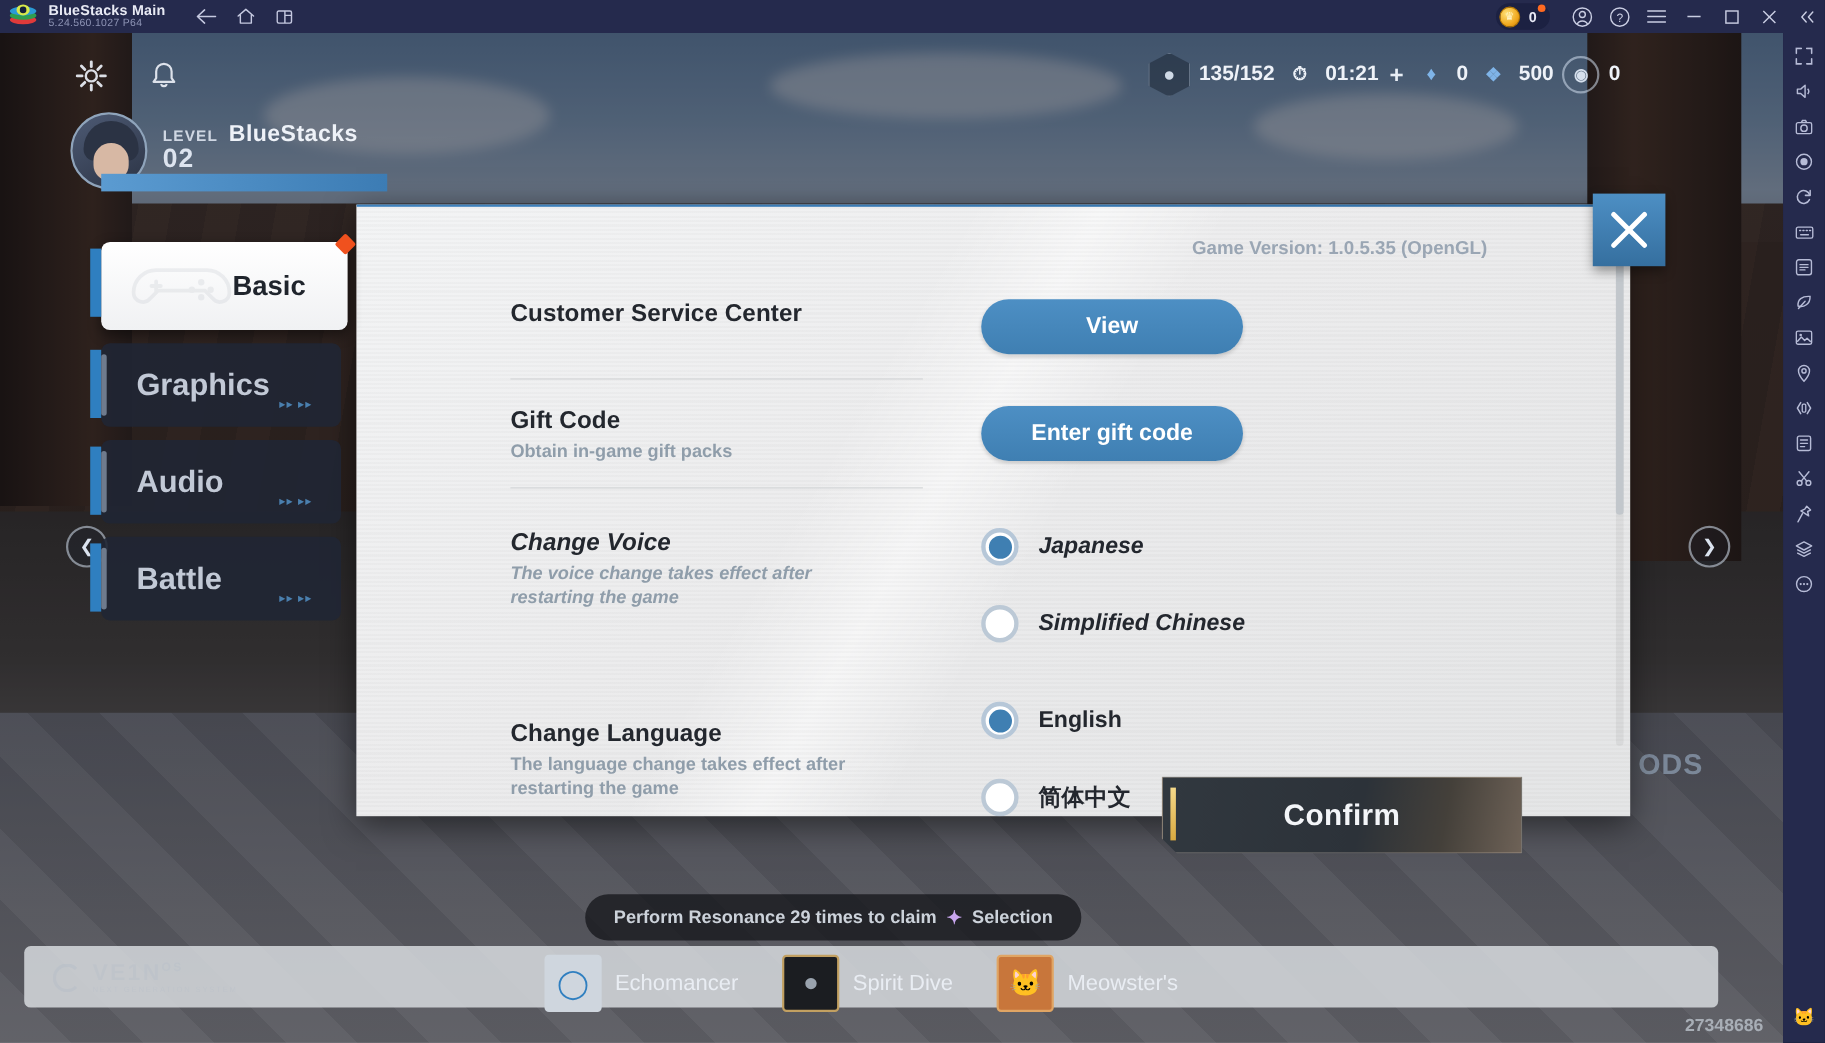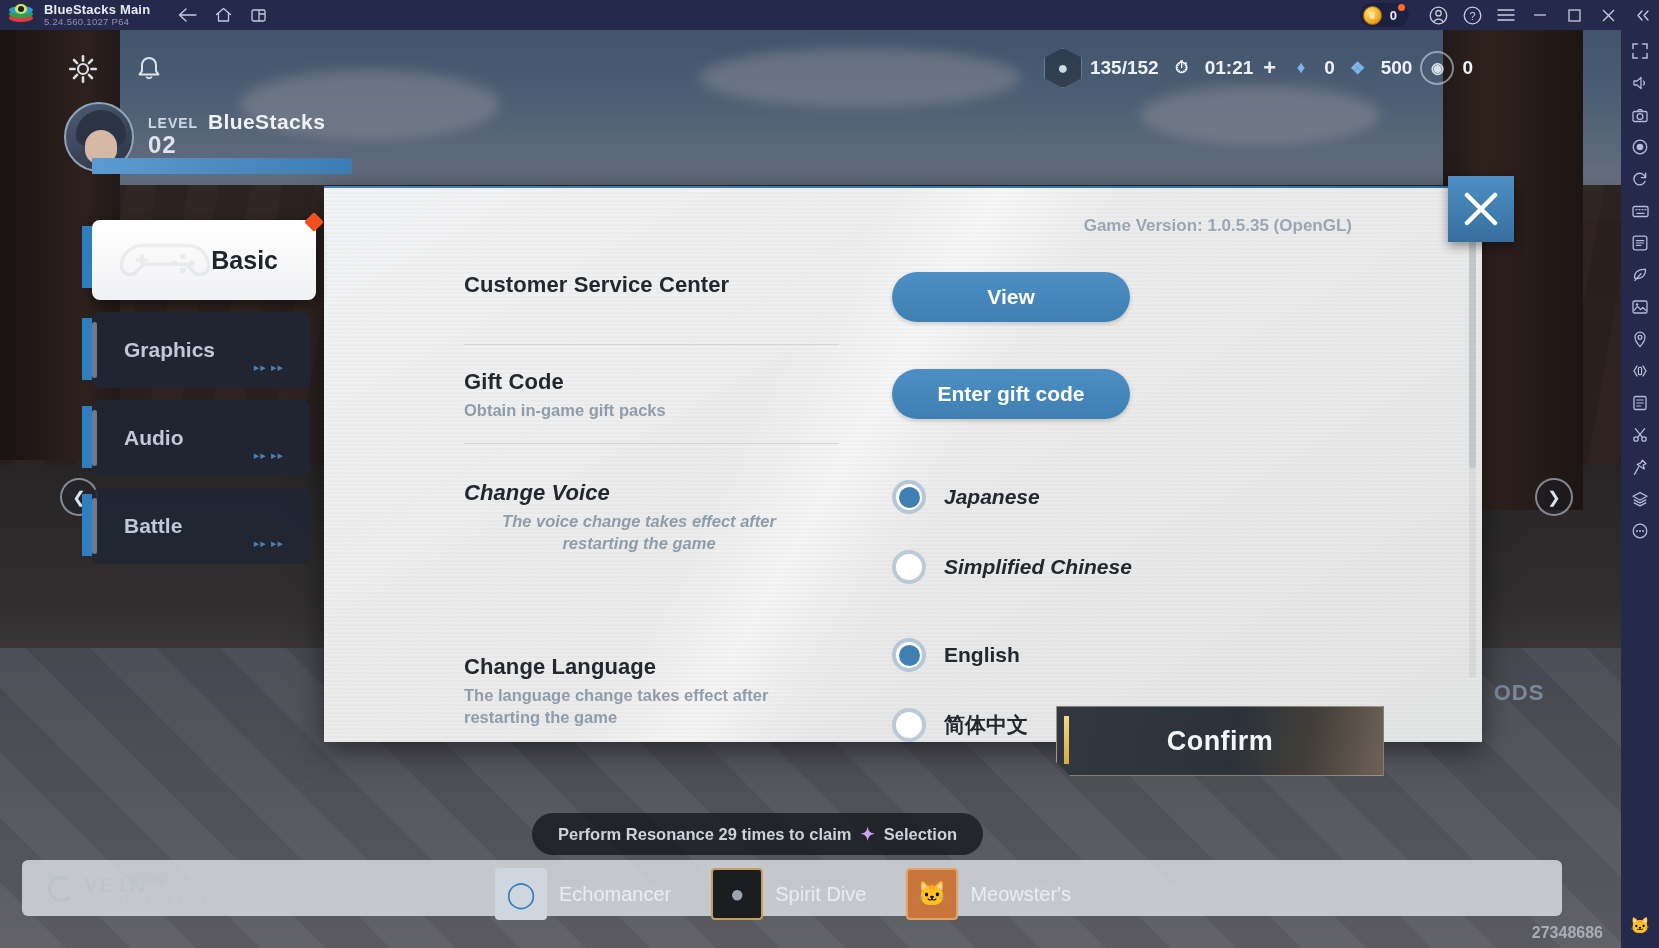--- a/index.html
+++ b/index.html
@@ -160,21 +160,21 @@
   
   .dialog { position: absolute; left: 92px; top: 172px; width: 1390px; height: 570px; z-index: 30; }
   .dlg-tabs { position: absolute; left: 0; top: 0; width: 232px; height: 570px; z-index: 3; }
   .tab {
     position: relative; width: 218px; height: 76px; margin-bottom: 12px;
     display: flex; align-items: center; border-radius: 8px; cursor: pointer;
   }
   .tab .bar { position: absolute; left: 0; top: 10px; width: 5px; height: 56px; background: #6f7b8d; border-radius:3px; }
   .tab .accent { position: absolute; left: -10px; top: 6px; width: 10px; height: 62px; background: #2f7fc0; }
   .tab-inactive { background: rgba(32,38,52,.9); }
-  .tab-inactive .lbl { font-size: 21px; color: #c2c9d6; font-weight: bold; margin-left: 32px; }
+  .tab-inactive .lbl { font-size: 28px; color: #c2c9d6; font-weight: bold; margin-left: 32px; }
   .tab-active {
     background: linear-gradient(180deg, #ffffff, #f0f1f3);
     box-shadow: 0 4px 12px rgba(0,0,0,.45); width: 224px; height: 80px;
   }
   .tab-active .lbl { font-size: 25px; color: #1f242c; font-weight: bold; margin-left: 0; }
   .tab-active .lbl-wrap { margin-left: auto; margin-right: 38px; }
   .pad-icon {
     position: absolute; left: 26px; top: 14px; width: 94px; height: 52px;
     opacity: .22;
   }
@@ -280,21 +280,21 @@
     clip-path: polygon(0 0, 100% 0, 100% 100%, 14px 100%, 0 calc(100% - 14px));
   }
   .confirm-accent { position: absolute; left: 8px; top: 10px; width: 5px; height: 48px;
     background: linear-gradient(180deg,#f5d98a,#d9a93f); z-index: 2; }
   .confirm-lbl { font-size: 27px; color: #f3f5f8; font-weight: bold; letter-spacing: .4px; }
 
   .ods-badge {
     position: absolute; right: 88px; top: 680px; z-index: 20;
     width: 104px; height: 80px; opacity: .45; color: #b9d4ef; text-align: center;
   }
-  .ods-badge .o1 { font-size: 22px; font-weight: bold; letter-spacing: 1px; }
+  .ods-badge .o1 { font-size: 26px; font-weight: bold; letter-spacing: 1px; }
 
   
   .toast {
     position: absolute; left: 532px; top: 813px; height: 42px; z-index: 22;
     background: rgba(16,18,22,.72); border-radius: 21px; padding: 12px 26px;
     display: flex; align-items: center; gap: 9px;
   }
   .toast-txt { font-size: 16.5px; color: #ccd2da; font-weight: bold; }
   .toast-ico { font-size: 17px; color: #c9a6ef; font-weight: bold; }
 
@@ -530,21 +530,21 @@
           </div>
           <div class="row-right">
             <button class="btn-primary">Enter gift code</button>
           </div>
         </div>
         <div class="divider"></div>
 
         <div class="row" style="margin-top:36px;font-style:italic;">
           <div class="row-left">
             <div class="row-title">Change Voice</div>
-            <div class="row-sub" style="width:350px;text-align:center;">The voice change takes effect after restarting the game</div>
+            <div class="row-sub" style="width:350px;">The voice change takes effect after restarting the game</div>
           </div>
           <div class="row-right">
             <div class="radio-line">
               <div class="radio on"></div>
               <div class="radio-lbl">Japanese</div>
             </div>
             <div class="radio-line">
               <div class="radio"></div>
               <div class="radio-lbl">Simplified Chinese</div>
             </div>

